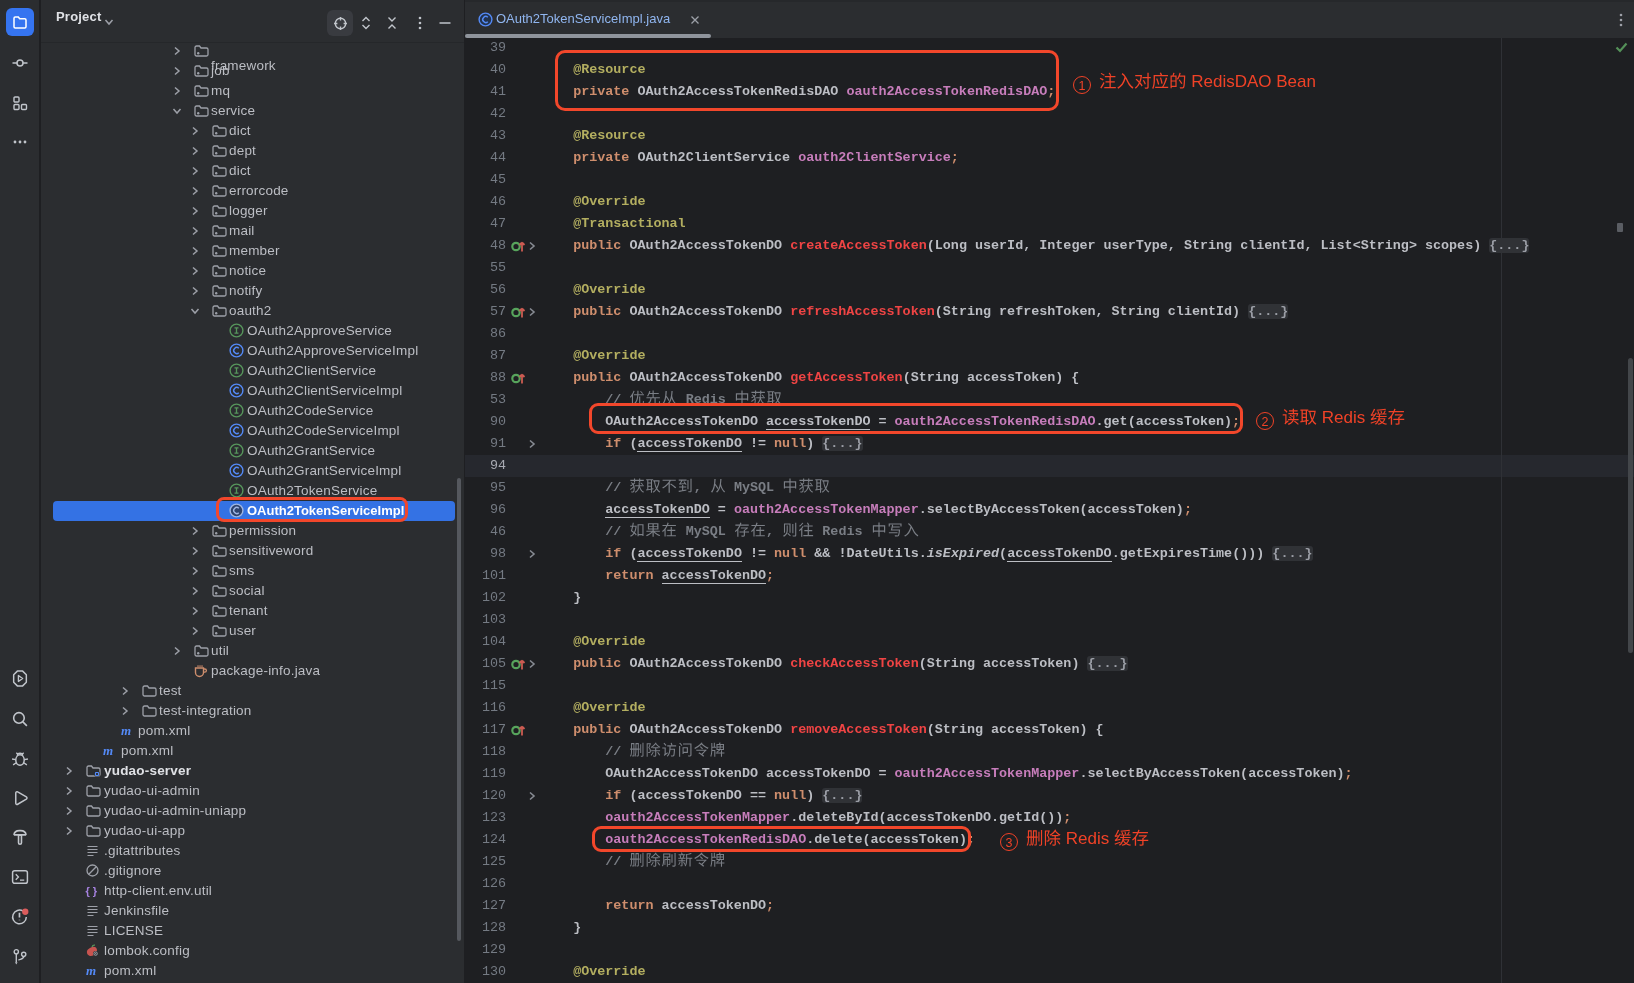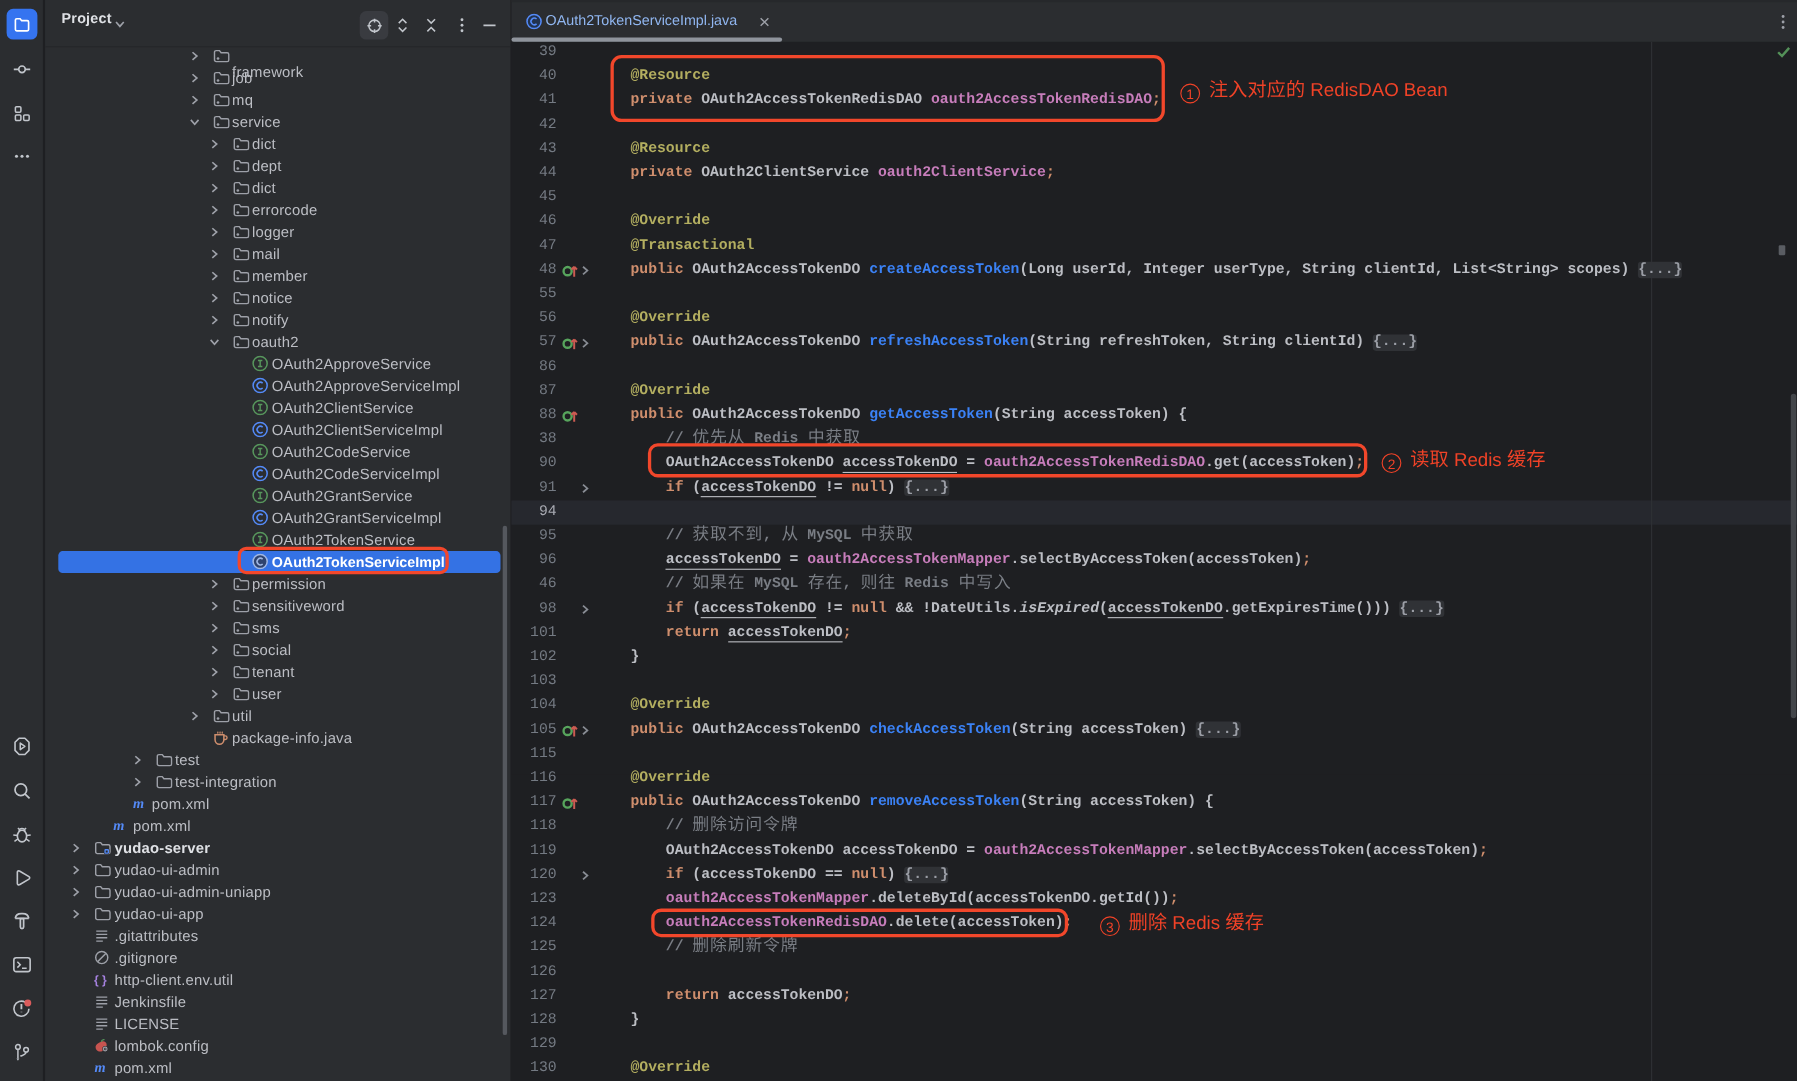--- a/index.html
+++ b/index.html
@@ -25,21 +25,21 @@
 .tabx{position:absolute;left:225px;top:12px;color:#9DA0A8;font-size:13px}
 #caretline{position:absolute;left:0;top:455px;width:1169px;height:22px;background:#26282E}
 #wrapguide{position:absolute;left:1036px;top:38px;width:1px;height:945px;background:#2F3136}
 .gn{position:absolute;left:0;width:41px;text-align:right;font-family:"Liberation Mono",monospace;font-size:13.4px;line-height:22px;color:#747A83;height:22px}
 .gn.cur{color:#A8AAB2}
 .gi{position:absolute;left:46px}
 .cl{position:absolute;left:76px;font-family:"Liberation Mono",monospace;font-size:13.4px;font-weight:bold;line-height:22px;height:22px;white-space:pre;color:#BCBEC4}
 .cl .k{color:#CF8E6D}
 .cl .p{color:#C77DBB}
 .cl .y{color:#B3AE60}
-.cl .m{color:#3b82f6}
+.cl .m{color:#ef4444}
 .cl .c{color:#7A7E85}
 .cl .u{border-bottom:1px solid #BCBEC4}
 .cl .i{font-weight:bold;font-style:italic}
 .cl .f{background:#303236;border-radius:3px;color:#9B9EA6}
 .ann{position:absolute;white-space:nowrap;color:#F04227}
 .annum{display:inline-block;width:18px;height:18px;border:1.5px solid #F04227;border-radius:50%;text-align:center;line-height:18px;font-size:12.5px;margin-right:8px;vertical-align:-3px}
 .anlat{font-size:17px}
 .redboxE{position:absolute;border:3px solid #F2472B;border-radius:9px}
 </style></head><body>
 <div id="strip">
@@ -484,21 +484,21 @@
     <svg class="gi" style="top:307px;left:62px" width="10" height="10" viewBox="0 0 10 10">
       <path d="M3 1.5L7 5L3 8.5" fill="none" stroke="#878B93" stroke-width="1.6"></path>
     </svg>
     <div class="gn" style="top:323px">86</div>
     <div class="gn" style="top:345px">87</div>
     <div class="gn" style="top:367px">88</div>
     <svg class="gi" style="top:372px" width="16" height="12" viewBox="0 0 16 12">
 <circle cx="5" cy="6.5" r="3.7" fill="none" stroke="#57A45C" stroke-width="2.2"></circle>
 <path d="M11 11.5V2.5M11 2.5L8.5 5M11 2.5l2.5 2.5" fill="none" stroke="#CC5B52" stroke-width="1.8"></path>
     </svg>
-    <div class="gn" style="top:389px">38</div>
+    <div class="gn" style="top:389px">53</div>
     <div class="gn" style="top:411px">90</div>
     <div class="gn" style="top:433px">91</div>
     <svg class="gi" style="top:439px;left:62px" width="10" height="10" viewBox="0 0 10 10">
       <path d="M3 1.5L7 5L3 8.5" fill="none" stroke="#878B93" stroke-width="1.6"></path>
     </svg>
     <div class="gn cur" style="top:455px">94</div>
     <div class="gn" style="top:477px">95</div>
     <div class="gn" style="top:499px">96</div>
     <div class="gn" style="top:521px">46</div>
     <div class="gn" style="top:543px">98</div>

